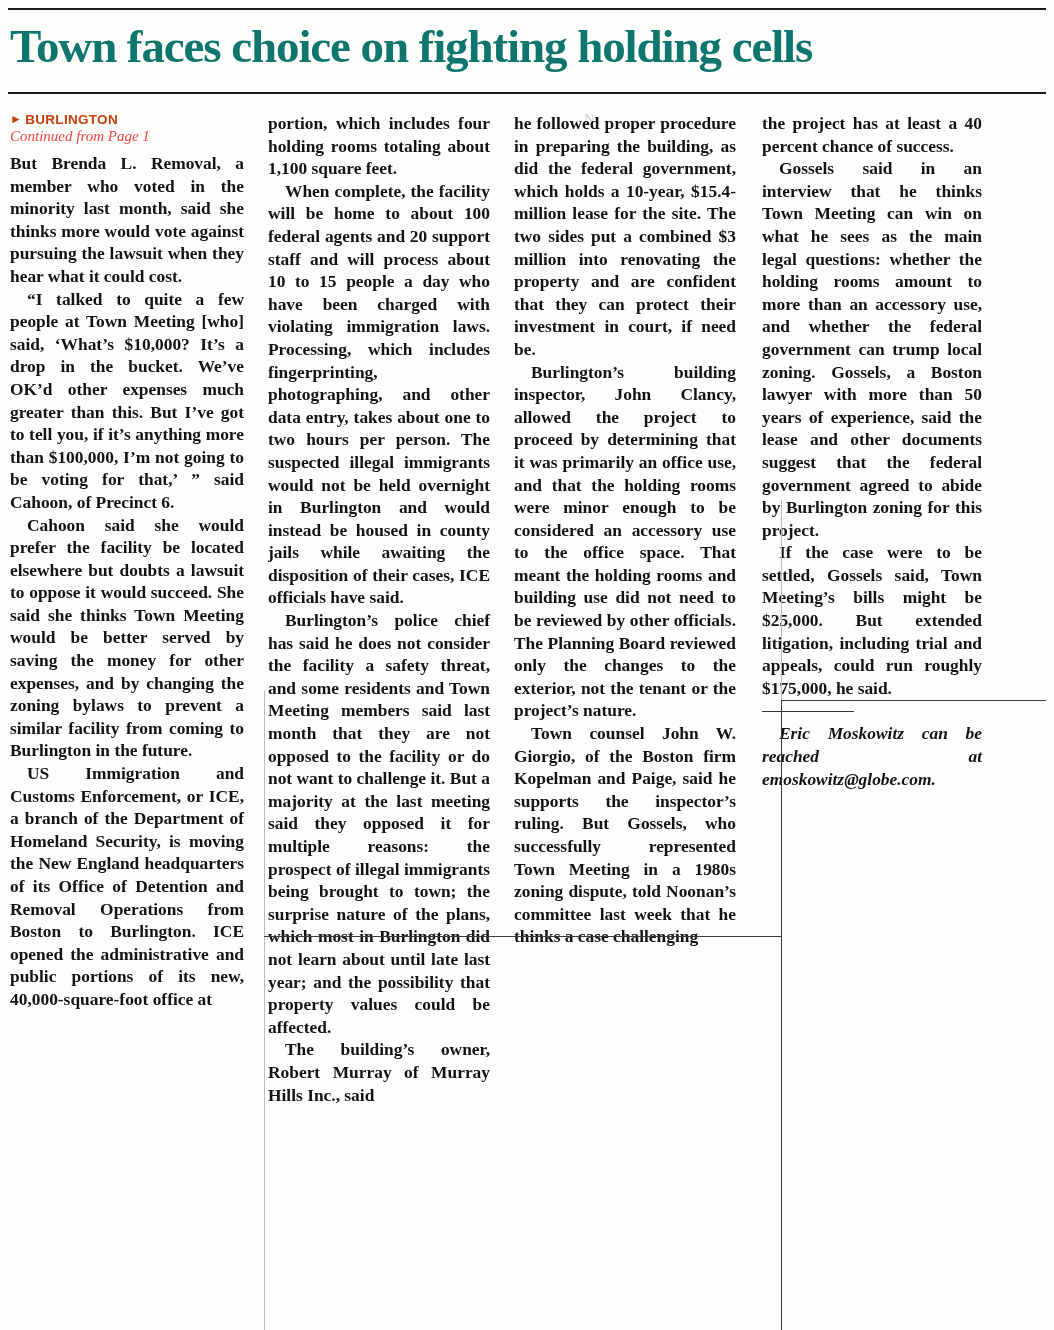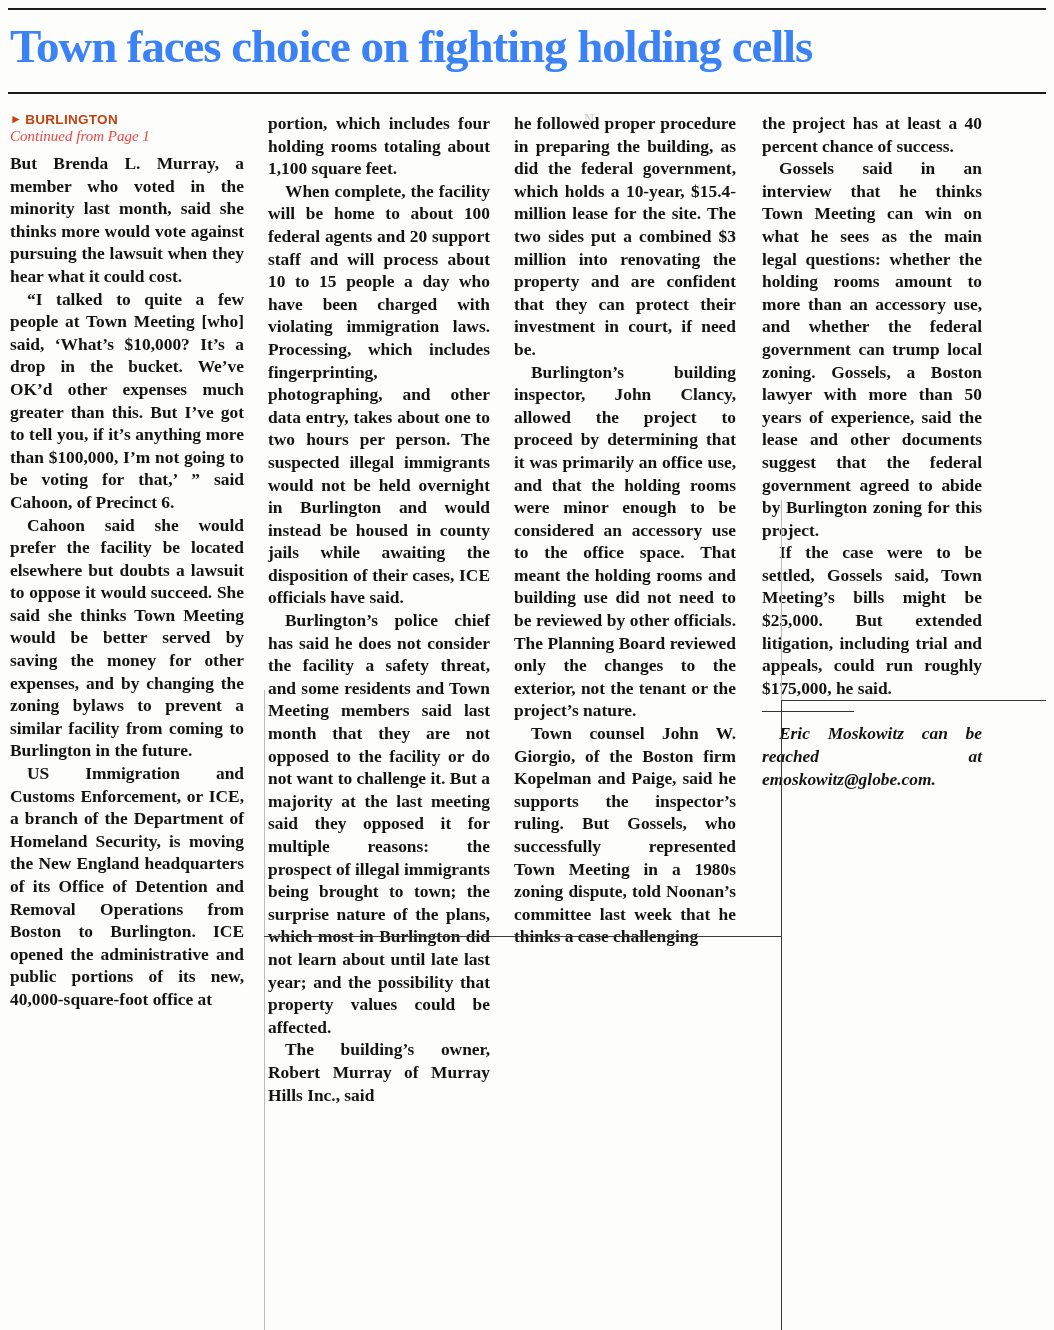--- a/index.html
+++ b/index.html
@@ -32,21 +32,21 @@
   .headline {
     position: absolute;
     left: 10px;
     top: 20px;
     width: 1034px;
     font-family: "Liberation Serif", serif;
     font-weight: bold;
     font-size: 47px;
     line-height: 52px;
     letter-spacing: -1.1px;
-    color: #3b82f6;
+    color: #0f766e;
     white-space: nowrap;
   }
   .headline-rule {
     position: absolute;
     left: 8px;
     top: 92px;
     width: 1038px;
     height: 2px;
     background: #1b1b1b;
   }
@@ -152,21 +152,21 @@
 
   <div class="faint-mark" style="left:584px; top:112px;">N</div>
 
   <div class="columns">
 
     <div class="col c1">
       <div class="col-inner">
         <div class="dateline"><span class="tri">►</span><span>BURLINGTON</span></div>
         <div class="jumpline">Continued from Page 1</div>
 
-        <p class="body">But Brenda L. Murray, a member who voted in the minority last month, said she thinks more would vote against pursuing the lawsuit when they hear what it could cost.</p>
+        <p class="body">But Brenda L. Removal, a member who voted in the minority last month, said she thinks more would vote against pursuing the lawsuit when they hear what it could cost.</p>
         <p class="body">“I talked to quite a few people at Town Meeting [who] said, ‘What’s $10,000? It’s a drop in the bucket. We’ve OK’d other expenses much greater than this. But I’ve got to tell you, if it’s anything more than $100,000, I’m not going to be voting for that,’ ” said Cahoon, of Precinct 6.</p>
         <p class="body">Cahoon said she would prefer the facility be located elsewhere but doubts a lawsuit to oppose it would succeed. She said she thinks Town Meeting would be better served by saving the money for other expenses, and by changing the zoning bylaws to prevent a similar facility from coming to Burlington in the future.</p>
         <p class="body"><span>US Immigration and Customs Enforcement, or ICE, a branch of the Department of Homeland Security, is moving the New England headquarters of its Office of Detention and Removal Operations from Boston to Burlington. ICE opened the administrative and public portions of its new, 40,000-square-foot office at </span></p>
       </div>
     </div>
 
     <div class="col c2">
       <div class="col-inner">
         <p class="body first">portion, which includes four holding rooms totaling about 1,100 square feet.</p>
         <p class="body">When complete, the facility will be home to about 100 federal agents and 20 support staff and will process about 10 to 15 people a day who have been charged with violating immigration laws. Processing, which includes fingerprinting, photographing, and other data entry, takes about one to two hours per person. The suspected illegal immigrants would not be held overnight in Burlington and would instead be housed in county jails while awaiting the disposition of their cases, ICE officials have said.</p>

